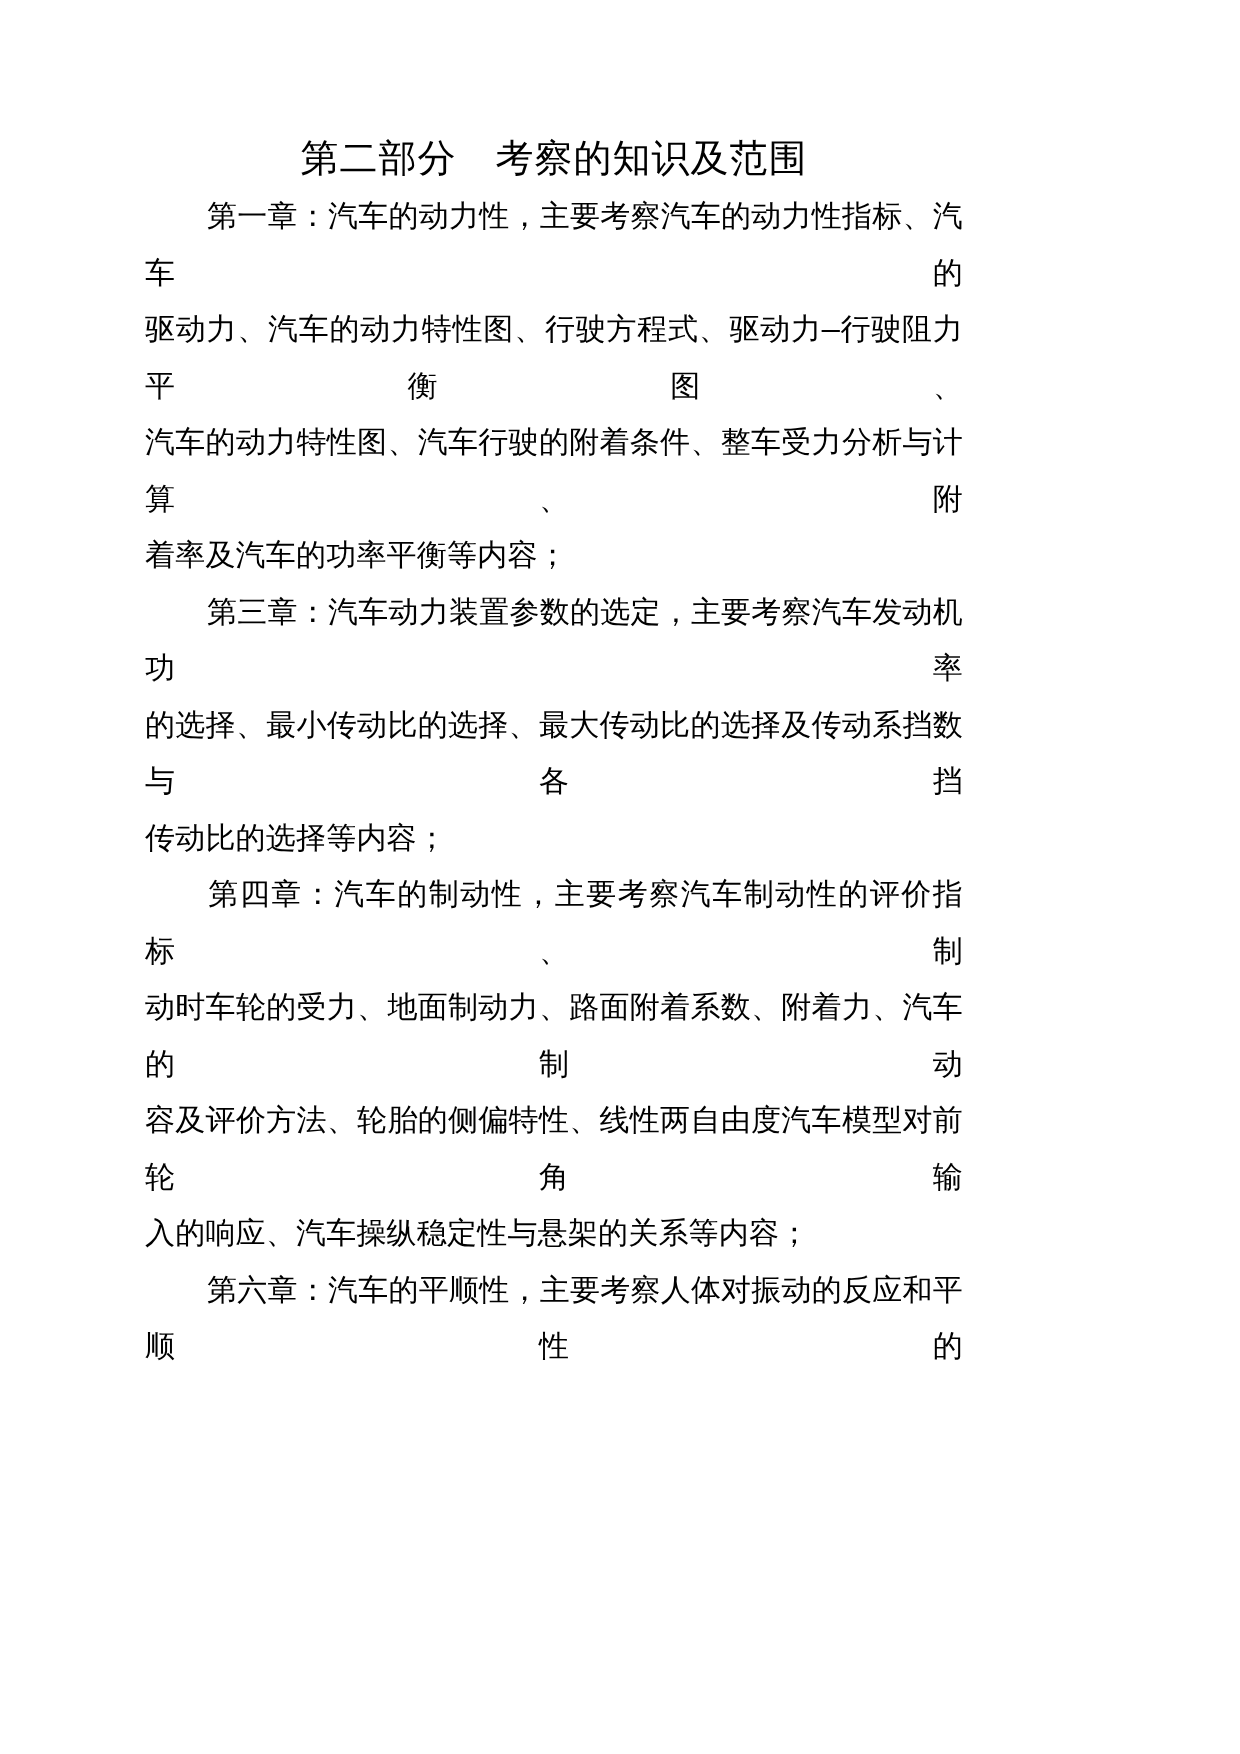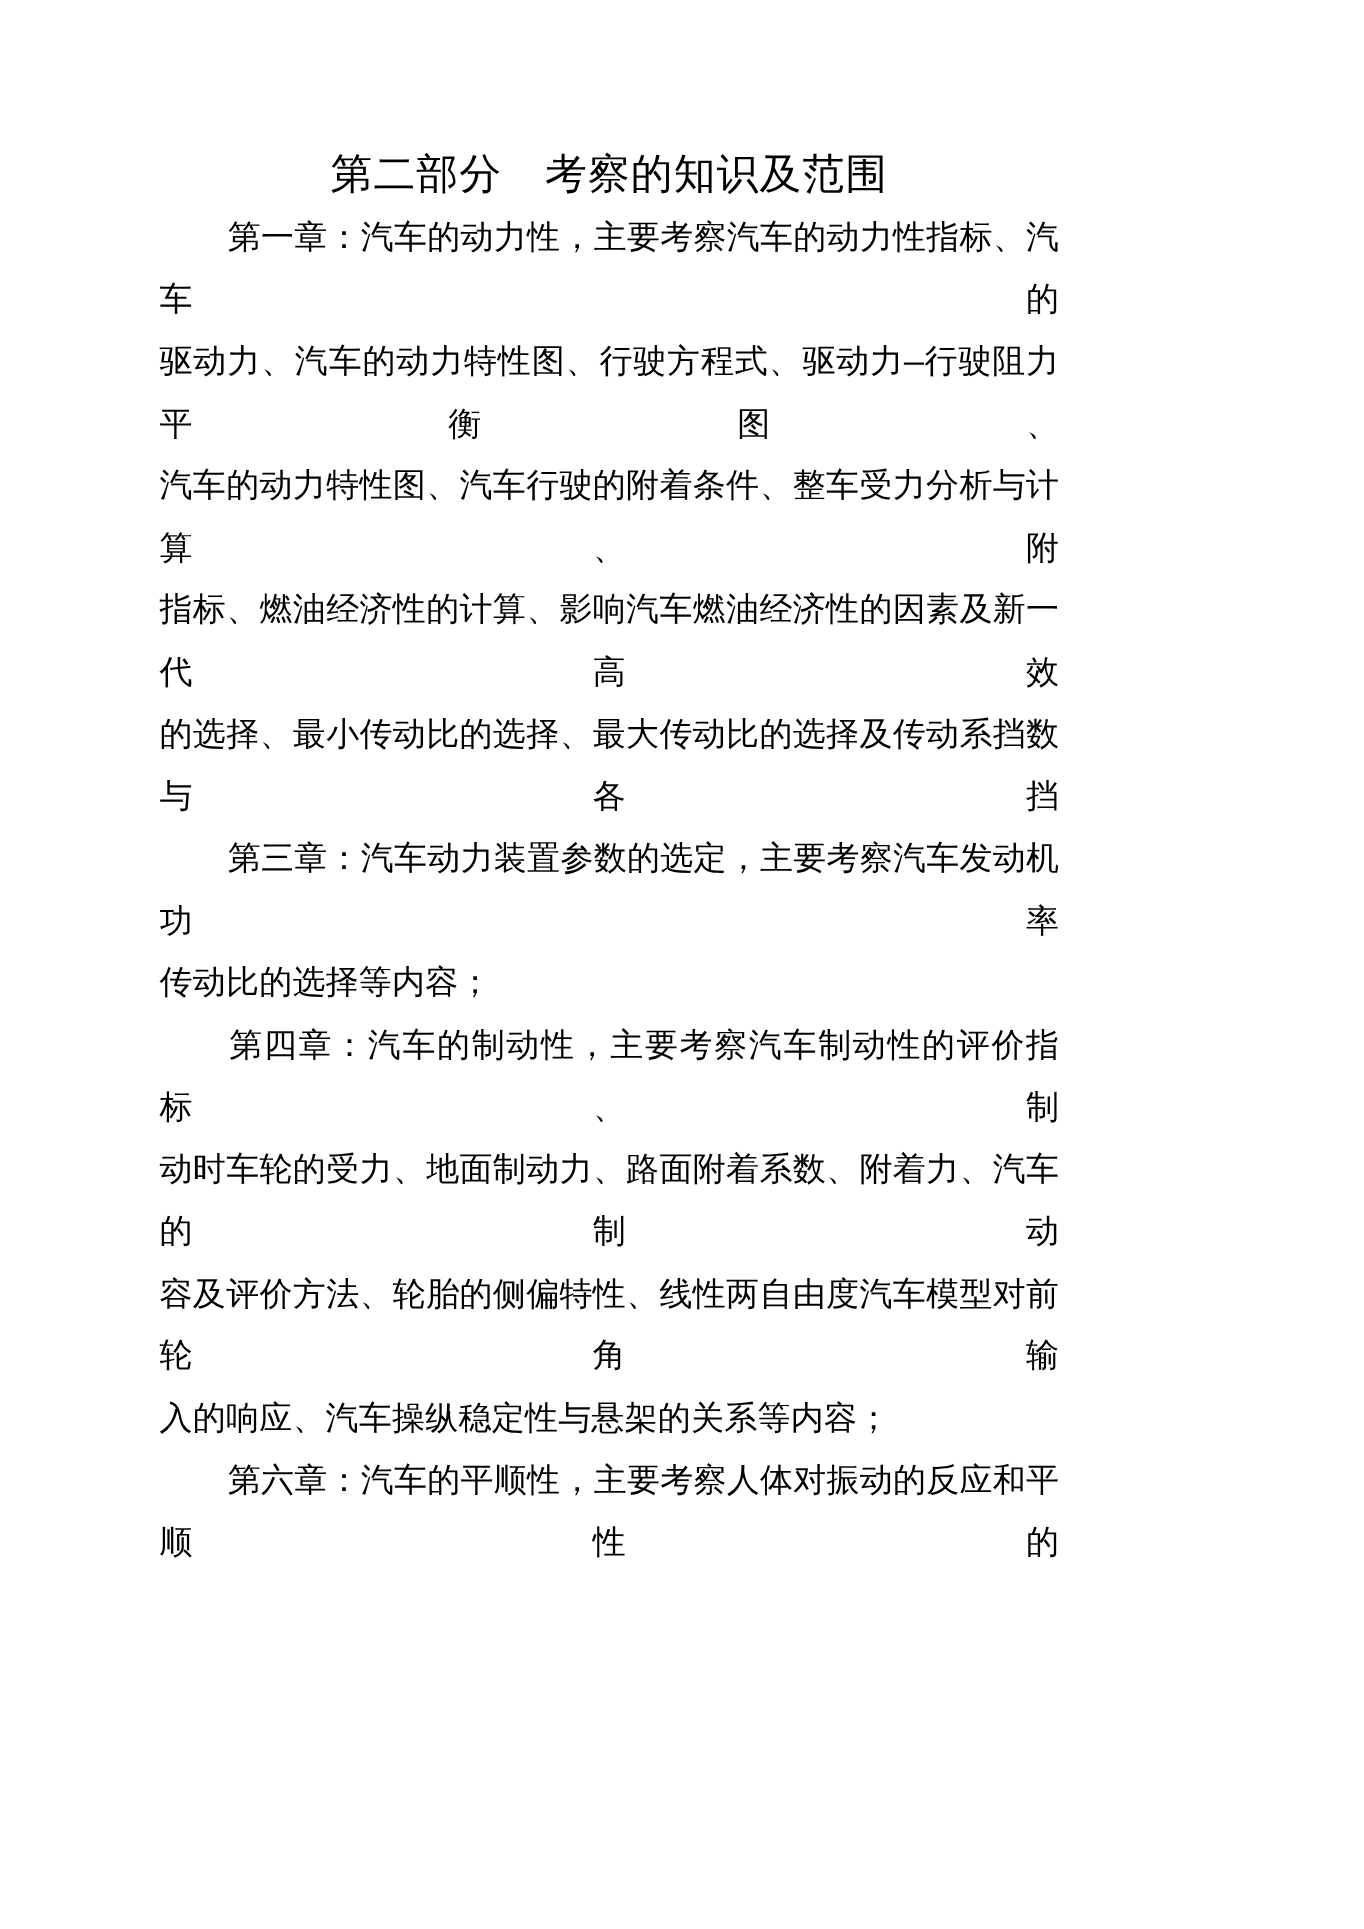--- a/index.html
+++ b/index.html
@@ -68,29 +68,29 @@
 
 <div class="page">
   <div class="content">
 
     <div class="doc-title">第二部分　考察的知识及范围</div>
 
     <div class="para">
       <span class="ln just"><span class="indent"></span><span>第一章：汽车的动力性，主要考察汽车的动力性指标、汽车的</span></span>
       <span class="ln just">驱动力、汽车的动力特性图、行驶方程式、驱动力—行驶阻力平衡图、</span>
       <span class="ln just">汽车的动力特性图、汽车行驶的附着条件、整车受力分析与计算、附</span>
+      <span class="ln last">着率及汽车的功率平衡等内容；</span>
     </div>
 
     <div class="para">
-      <span class="ln just">指标、燃油经济性的计算、影响汽车燃油经济性的因素及新一代高效</span>
     </div>
 
     <div class="para">
+      <span class="ln just"><span class="indent"></span><span>第三章：汽车动力装置参数的选定，主要考察汽车发动机功率</span></span>
       <span class="ln just">的选择、最小传动比的选择、最大传动比的选择及传动系挡数与各挡</span>
-      <span class="ln just"><span class="indent"></span><span>第三章：汽车动力装置参数的选定，主要考察汽车发动机功率</span></span>
       <span class="ln last">传动比的选择等内容；</span>
     </div>
 
     <div class="para">
       <span class="ln just"><span class="indent"></span><span>第四章：汽车的制动性，主要考察汽车制动性的评价指标、制</span></span>
       <span class="ln just">动时车轮的受力、地面制动力、路面附着系数、附着力、汽车的制动</span>
     </div>
 
     <div class="para">
       <span class="ln just">容及评价方法、轮胎的侧偏特性、线性两自由度汽车模型对前轮角输</span>

